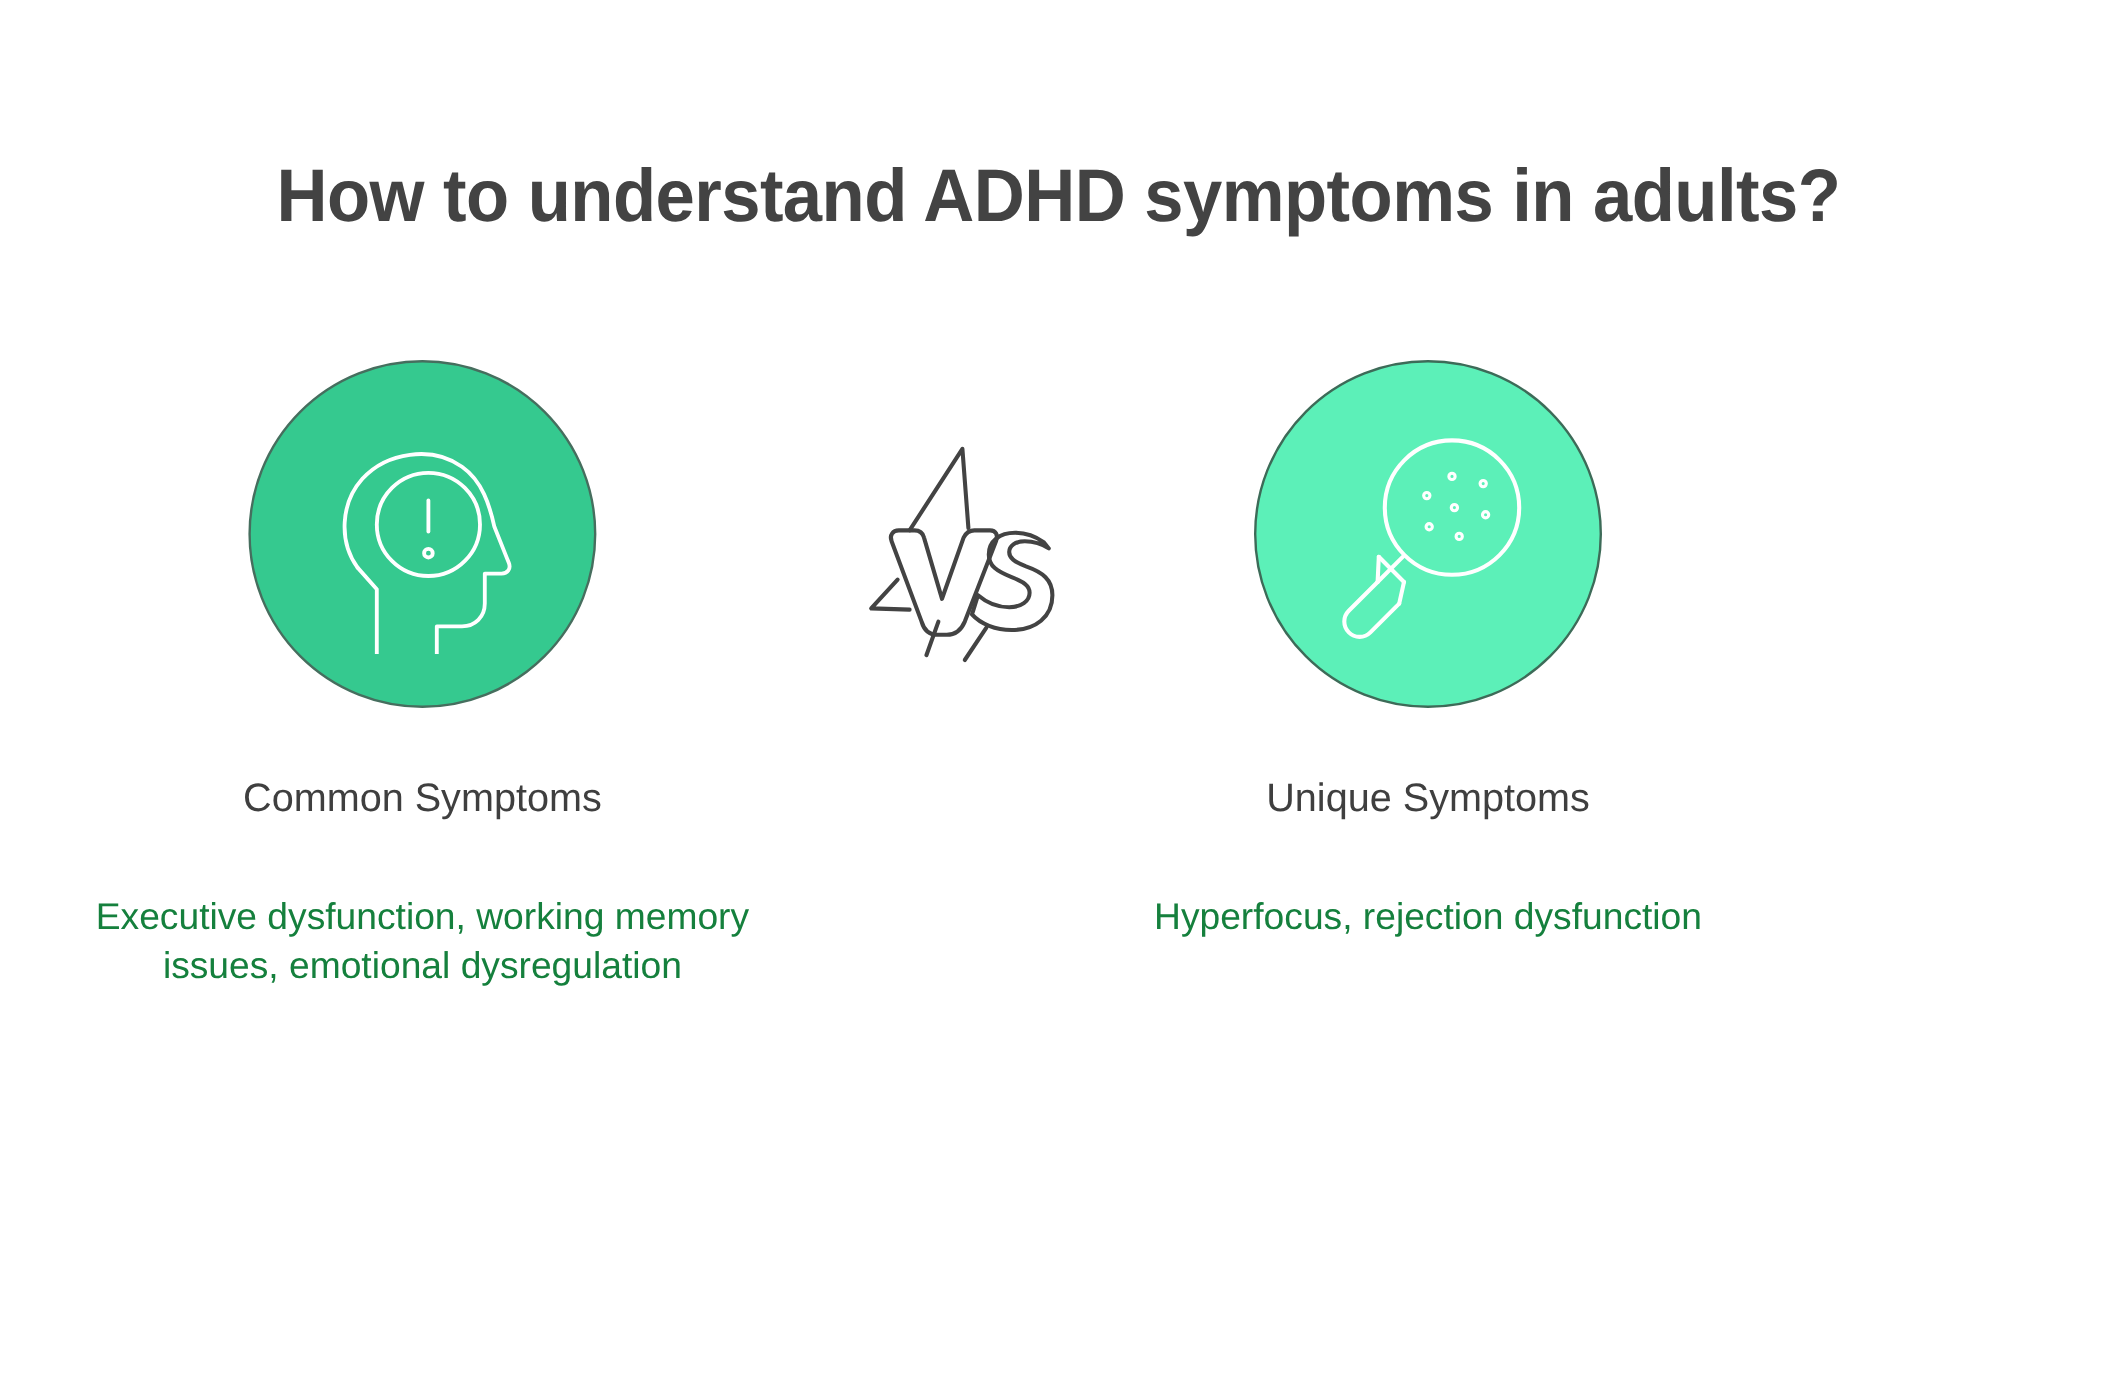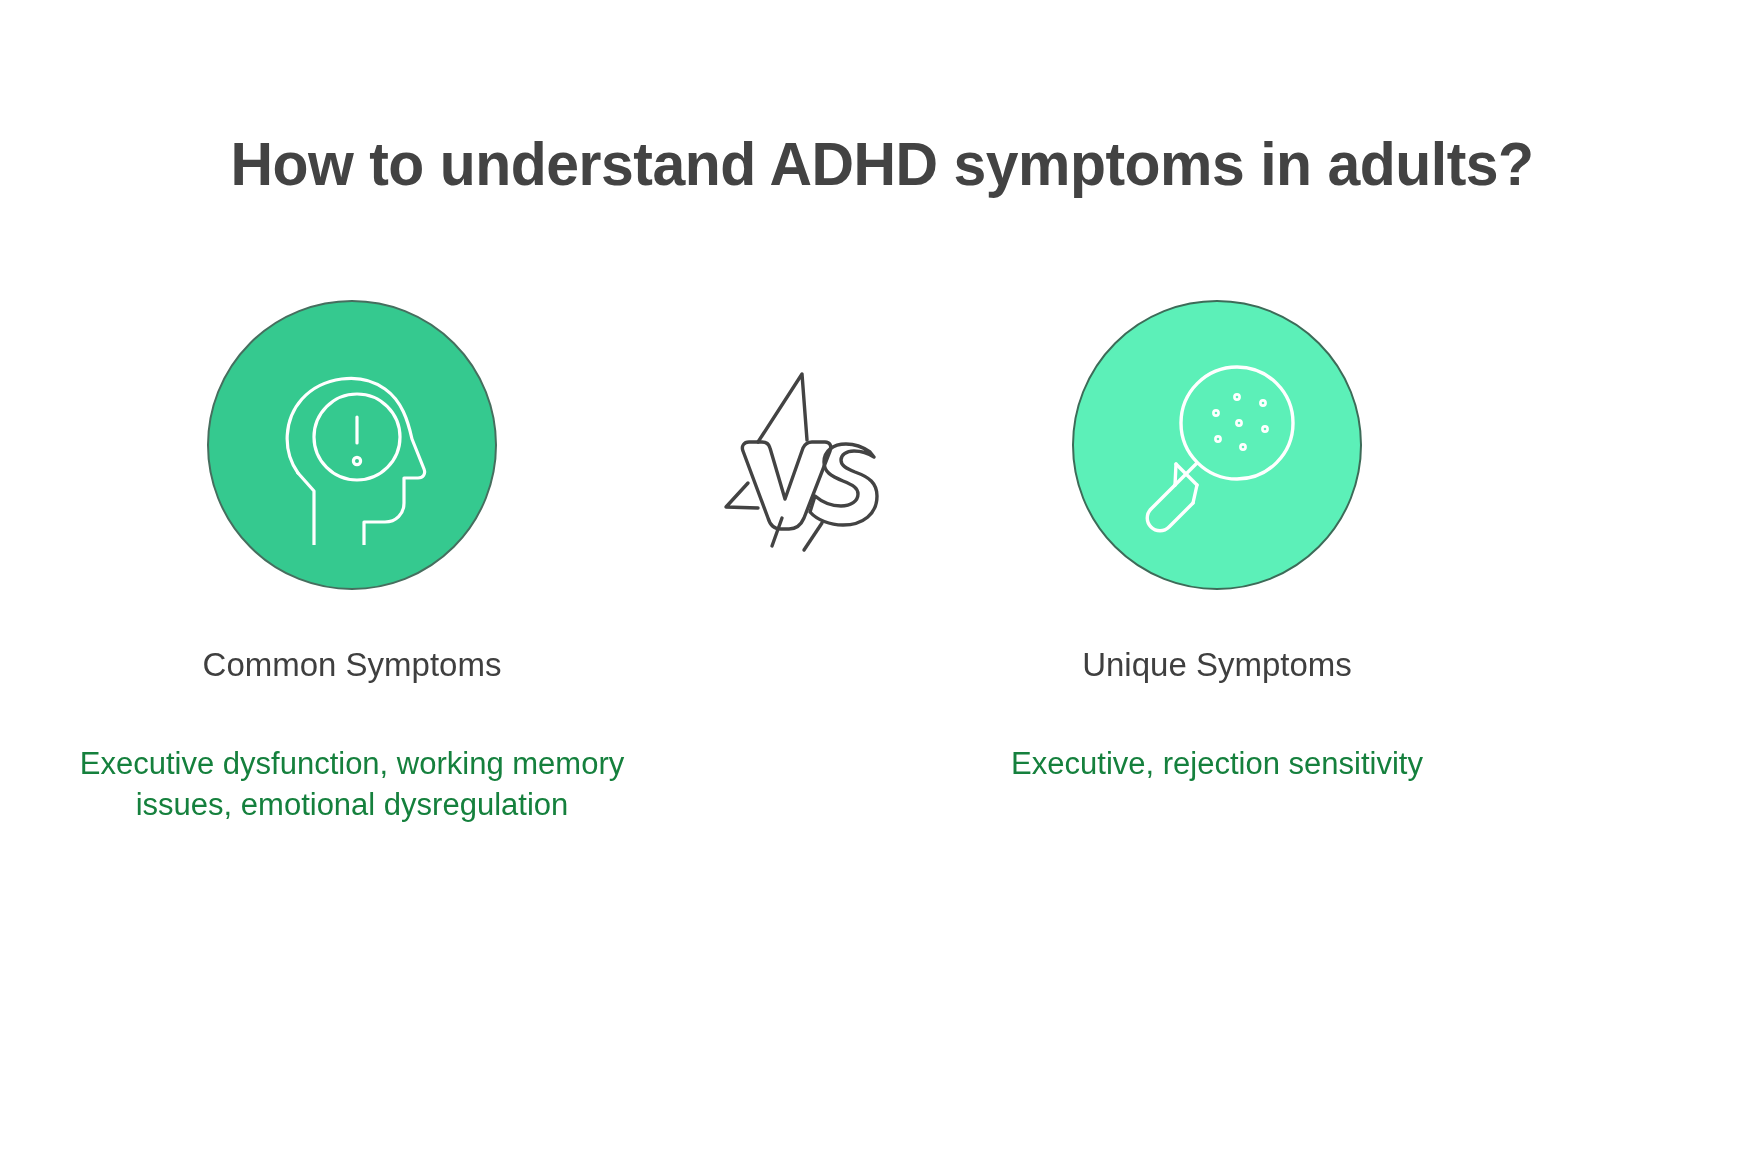--- a/index.html
+++ b/index.html
@@ -41,21 +41,21 @@
   
   .column {
     position: absolute;
     top: 300px;
     width: 640px;
     display: flex;
     flex-direction: column;
     align-items: center;
   }
   .column.left  { left: 32px; }
-  .column.right { left: 897px; }
+  .column.right { left: 870px; }
 
   .badge-circle {
     width: 290px;
     height: 290px;
     border-radius: 50%;
     display: flex;
     align-items: center;
     justify-content: center;
     box-sizing: border-box;
   }
@@ -208,16 +208,16 @@
             <circle cx="148" cy="84" r="2.6"></circle>
             <circle cx="101" cy="94" r="2.6"></circle>
             <circle cx="126" cy="102" r="2.6"></circle>
           </g>
         </svg>
       </span>
     </div>
 
     <div class="col-label">Unique Symptoms</div>
 
-    <div class="col-desc">Executive, rejection sensitivity</div>
+    <div class="col-desc">Hyperfocus, rejection dysfunction</div>
   </div>
 
 </div>
 
 </body></html>

